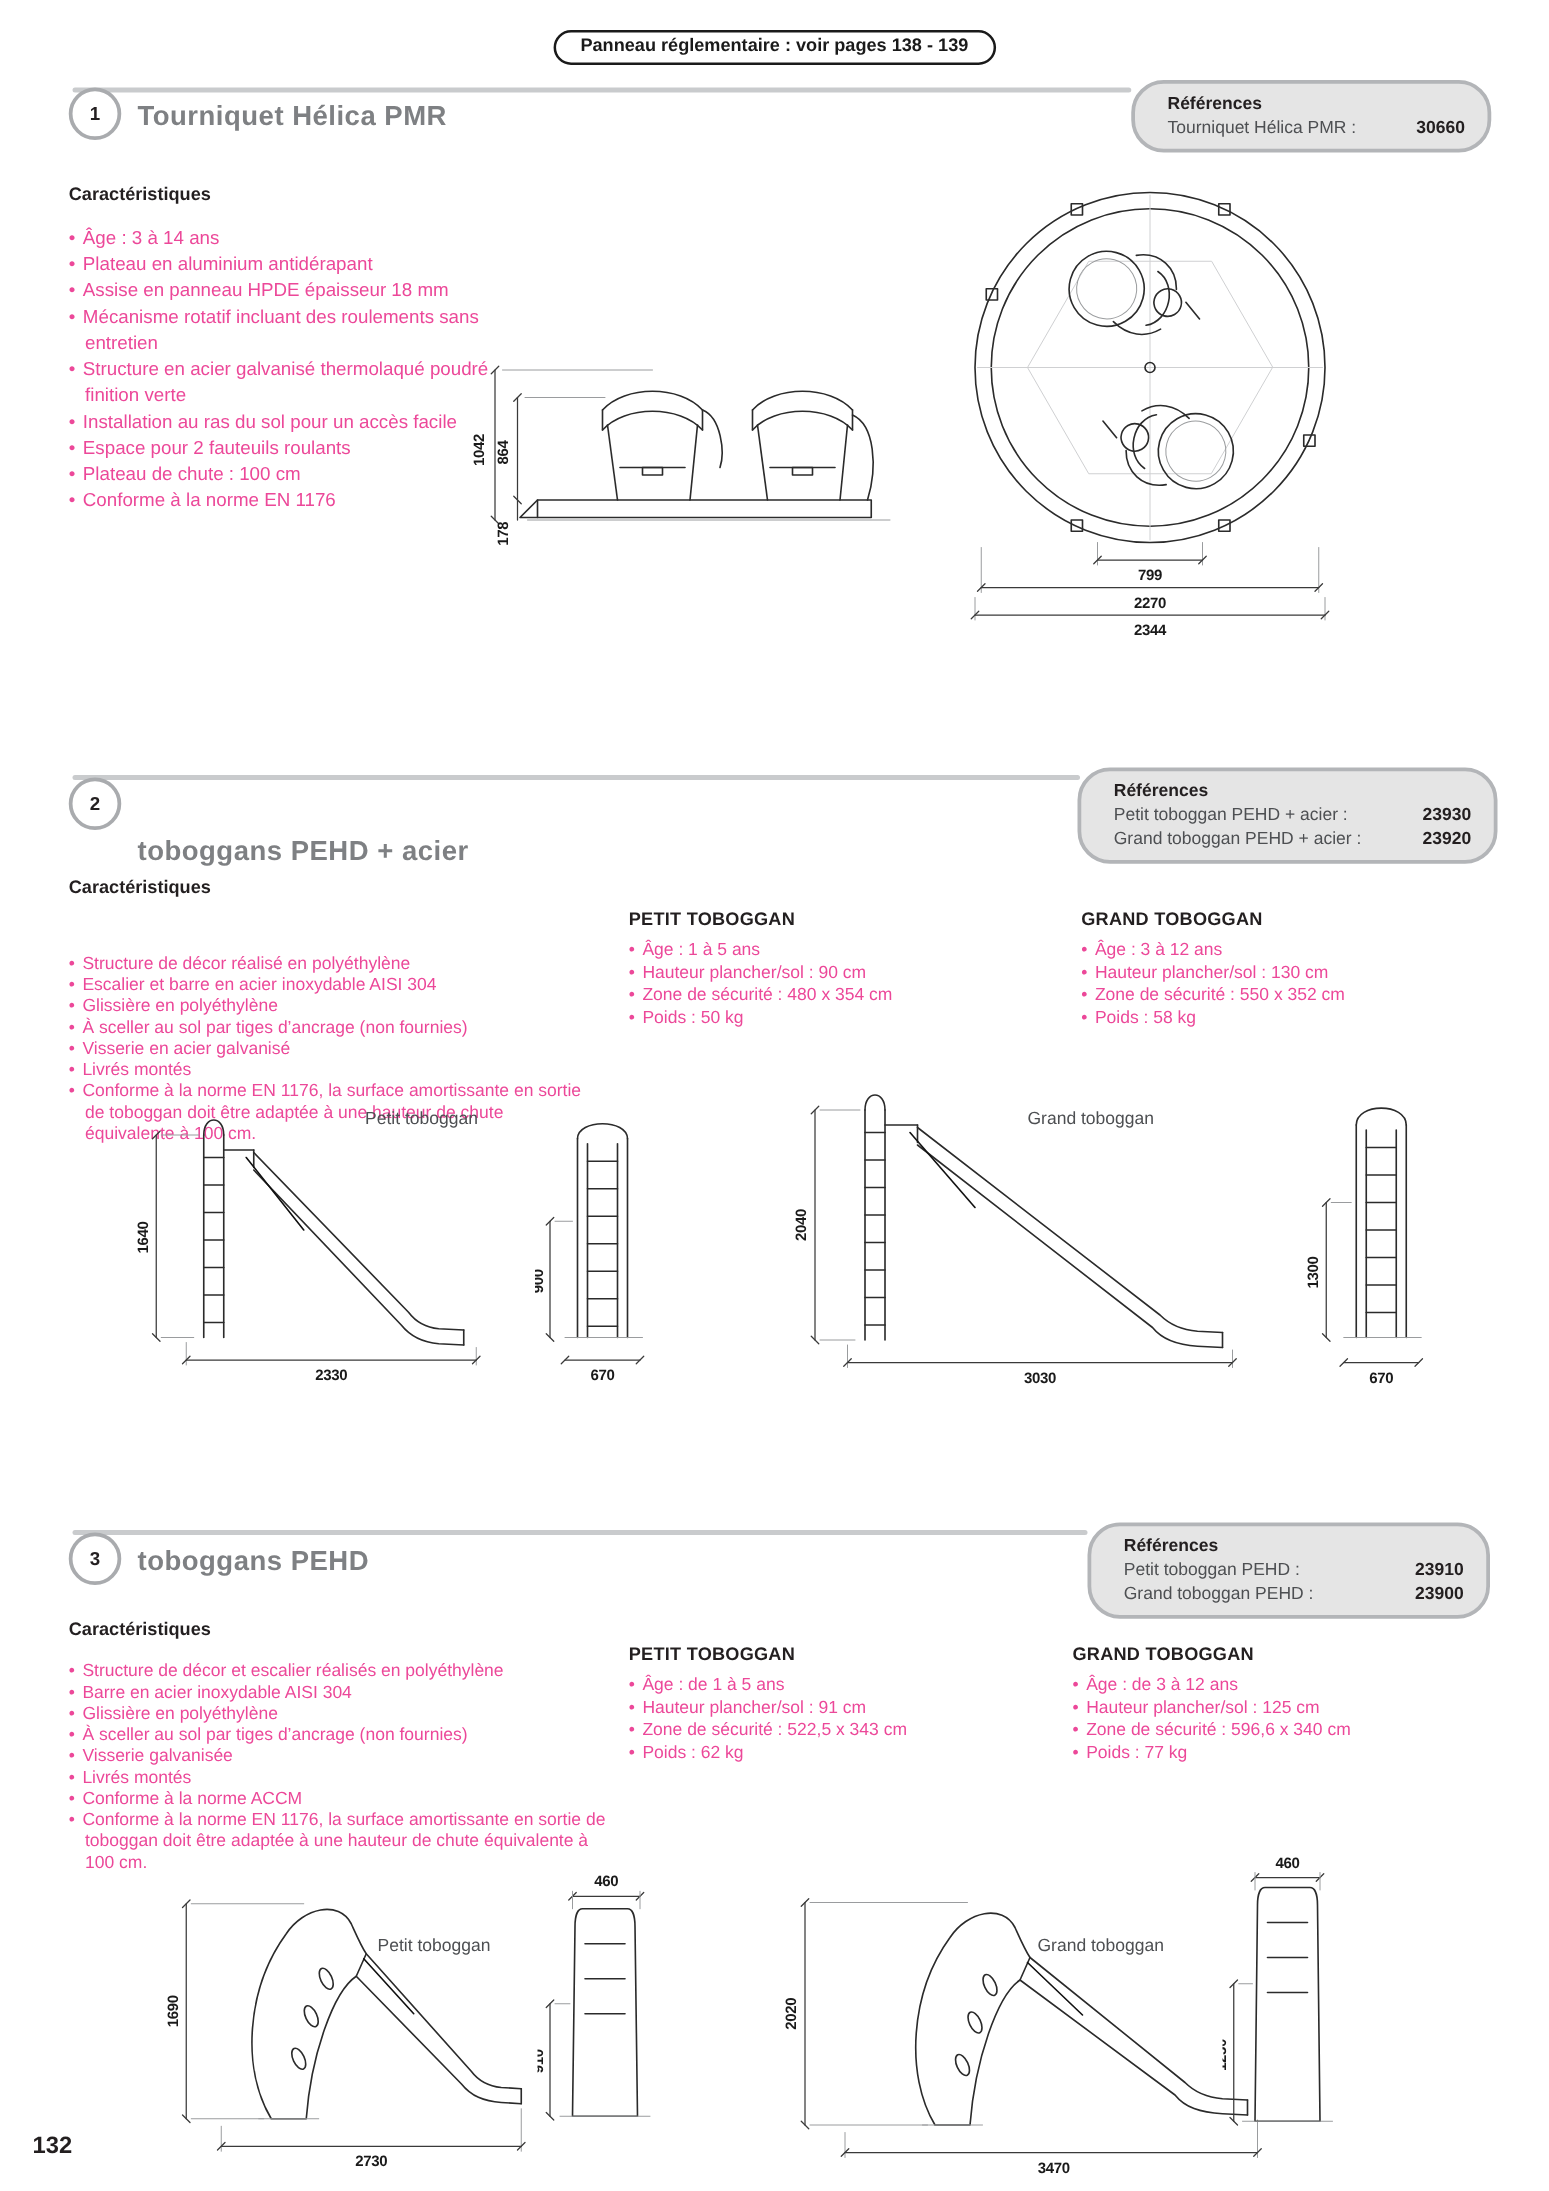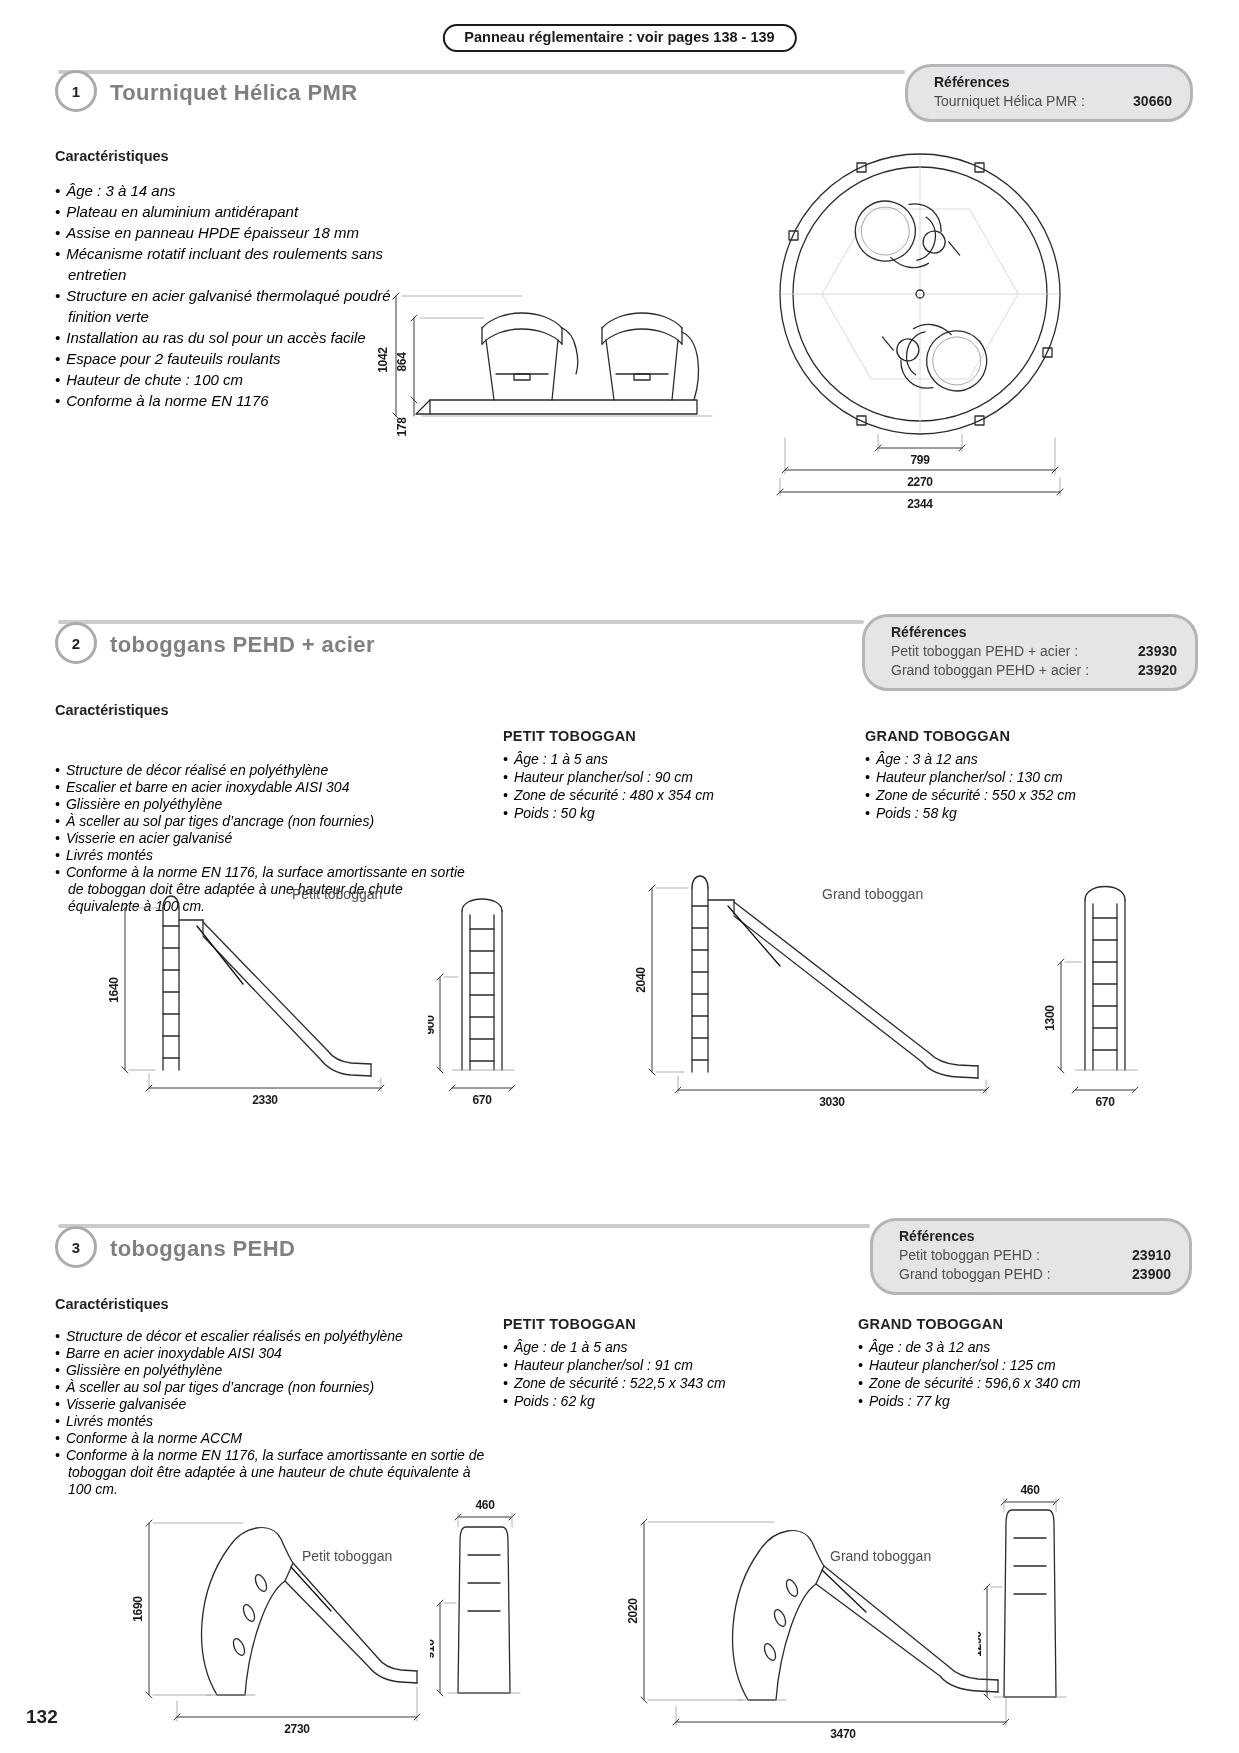--- a/index.html
+++ b/index.html
@@ -19,21 +19,21 @@
            font-weight:bold; font-size:15px; color:#231f20; z-index:2; }
   .sec-title { position:absolute; font-size:22px; font-weight:bold; color:#7e8083; letter-spacing:.4px; }
 
   .refs { position:absolute; border:3px solid #b3b5b8; border-radius:26px; background:#e5e5e5;
           padding:7px 18px 8px 26px; font-size:14px; color:#4d4f52; z-index:2; }
   .refs-h { font-size:14px; font-weight:bold; color:#231f20; margin:0 0 2px 0; }
   .ref-row { display:flex; justify-content:space-between; gap:16px; line-height:19px; }
   .ref-code { font-weight:bold; color:#231f20; }
 
   .char-h { position:absolute; font-size:14.5px; font-weight:bold; color:#231f20; }
-  .bullets { position:absolute; margin:0; padding:0; list-style:none; color:#000000;font-style:italic; }
+  .bullets { position:absolute; margin:0; padding:0; list-style:none; color:#ec4899; }
   .bullets li { padding-left:13px; text-indent:-13px; }
   .bullets li::before { content:"•"; padding-right:6px; }
   .bullets-lg { font-size:15px; }
   .bullets-lg li { line-height:21px; }
   .bullets-sm { font-size:14px; }
   .bullets-sm li { line-height:17px; }
 
   .spec-h { position:absolute; font-weight:bold; font-size:14.5px; color:#231f20; letter-spacing:.2px; }
   .spec-list { font-size:14px; }
   .spec-list li { line-height:18px; }
@@ -76,21 +76,21 @@
 
     <div class="char-h" style="left:55px; top:148px;">Caractéristiques</div>
     <ul class="bullets bullets-lg" style="left:55px; top:180px; width:362px;">
         <li>Âge : 3 à 14 ans</li>
         <li>Plateau en aluminium antidérapant</li>
         <li>Assise en panneau HPDE épaisseur 18 mm</li>
         <li>Mécanisme rotatif incluant des roulements sans entretien</li>
         <li>Structure en acier galvanisé thermolaqué poudré finition verte</li>
         <li>Installation au ras du sol pour un accès facile</li>
         <li>Espace pour 2 fauteuils roulants</li>
-        <li>Hauteur de chute : 100 cm</li>
+        <li>Plateau de chute : 100 cm</li>
         <li>Conforme à la norme EN 1176</li>
       </ul>
 
     <svg class="draw abs" style="left:372px; top:282px;" width="350" height="158" viewBox="0 0 350 158">
       <g>
         <line class="thin" x1="30" y1="14" x2="150" y2="14"></line>
         <line class="thin" x1="48" y1="36" x2="112" y2="36"></line>
         <line class="dimln" x1="24" y1="14" x2="24" y2="134"></line>
         <path class="dimln" d="M21,17 L27,11 M21,131 L27,137"></path>
         <line class="dimln" x1="42" y1="36" x2="42" y2="118"></line>
@@ -177,21 +177,21 @@
         <line class="dimln" x1="18" y1="344" x2="298" y2="344"></line>
         <path class="dimln" d="M15,347 L21,341 M295,347 L301,341"></path>
         <text x="158" y="360" text-anchor="middle">2344</text>
       </g>
     </svg>
   </div>
 
   <div>
     <div class="sec-line" style="left:58px; top:620px; width:806px;"></div>
     <div class="badge" style="left:55px; top:622px;">2</div>
-    <div class="sec-title" style="left:110px; top:632px;">toboggans PEHD + acier</div>
+    <div class="sec-title" style="left:110px; top:668px;">toboggans PEHD + acier</div>
 
     <div class="refs" style="left:862px; top:614px; width:286px;">
       <div class="refs-h">Références</div>
       <div>
           <div class="ref-row">
           <span>Petit toboggan PEHD + acier :</span>
           <span class="ref-code">23930</span>
         </div>
           <div class="ref-row">
           <span>Grand toboggan PEHD + acier :</span>

